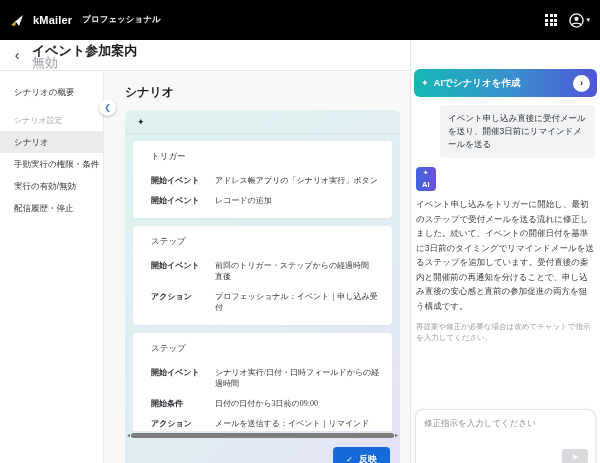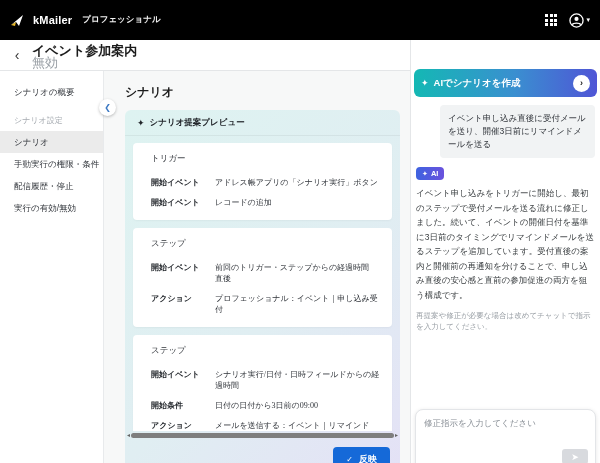--- a/index.html
+++ b/index.html
@@ -77,21 +77,21 @@
   .ai-header-title { font-size:9.5px; font-weight:bold; margin-left:5px; }
   .ai-header-sparkle { font-size:9px; }
   .ai-header-arrow { margin-left:auto; width:17px; height:17px; border-radius:50%; background:#fff;
     color:#222; font-size:9px; font-weight:bold; text-align:center; line-height:16px; border:none; cursor:pointer; }
 
   .chat-scroll { flex:1; min-height:0; padding:8px 2px 0 2px; display:flex; flex-direction:column; }
   .user-bubble { align-self:flex-end; margin-left:24px; background:#f1f3f4; border-radius:4px;
     padding:7px 8px; font-size:8.5px; color:#30343a; line-height:13px; }
   .ai-badge { margin-top:9px; align-self:flex-start; display:flex; align-items:center; gap:3px;
     background:linear-gradient(90deg,#3e63e0,#6a52dd); color:#fff; font-size:7.5px; font-weight:bold;
-    border-radius:4px; padding:2px 6px; }
+    border-radius:4px; padding:2px 6px;flex-direction:column; }
   .ai-badge .sparkle { color:#fff; font-size:7px; }
   .ai-text { margin-top:6px; font-size:8.5px; color:#3c4043; line-height:14.5px; }
   .ai-note { margin-top:8px; font-size:7.5px; color:#9aa0a6; line-height:11px; }
 
   .chat-input-card { flex-shrink:0; margin:6px 1px 8px 1px; background:#fff; border:1px solid #e3e5e8;
     border-radius:8px; box-shadow:0 1px 4px rgba(0,0,0,.10); padding:8px 8px 6px 8px; position:relative; height:62px; }
   .chat-input { width:100%; height:20px; border:none; outline:none; resize:none; font-size:8.5px;
     color:#30343a; font-family:inherit; background:transparent; }
   .chat-input::placeholder { color:#8a9097; }
   .send-btn { position:absolute; right:7px; bottom:6px; width:26px; height:15px; background:#d8dade;
@@ -145,31 +145,30 @@
 
     <button class="collapse-btn">❮</button>
 
     <div class="below-header">
 
       <div class="sidebar">
         <div class="side-item">シナリオの概要</div>
         <div class="side-section">シナリオ設定</div>
         <div class="side-item selected">シナリオ</div>
         <div class="side-item">手動実行の権限・条件</div>
+        <div class="side-item">実行の有効/無効</div>
         <div class="side-item">配信履歴・停止</div>
-        <div class="side-item">実行の有効/無効</div>
       </div>
 
       <div class="main-col">
         <div class="page-title">シナリオ</div>
 
         <div class="preview-panel">
           <div class="preview-head">
             <span class="sparkle">✦</span>
-            <span>シナリオ提案プレビュー</span>
           </div>
 
           <div class="cards">
 
             <div class="card">
               <div class="card-title">トリガー</div>
               <div class="crow">
                 <span class="clabel">開始イベント</span>
                 <span class="cvalue">アドレス帳アプリの「シナリオ実行」ボタン</span>
               </div>

